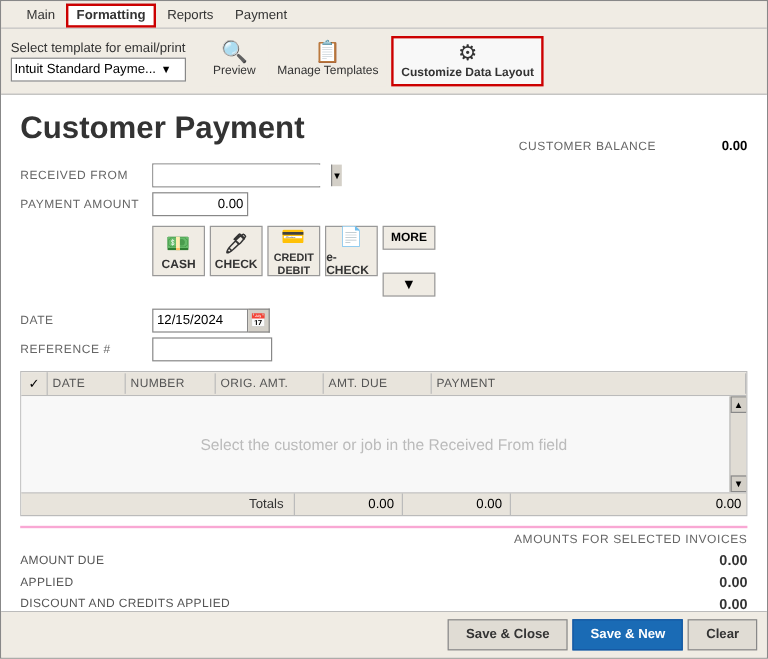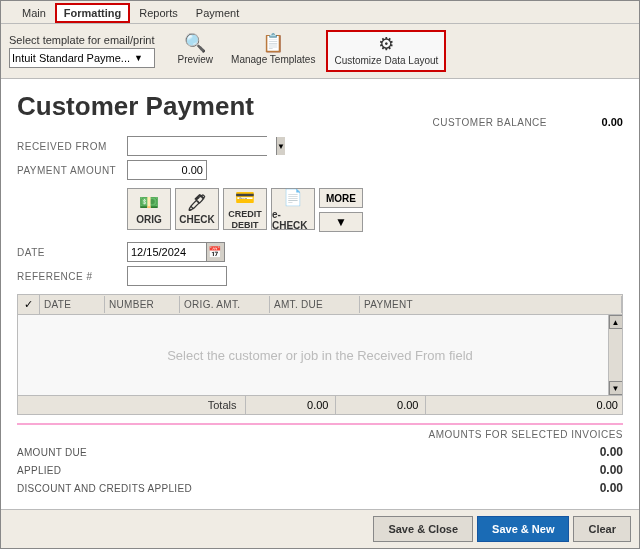--- a/index.html
+++ b/index.html
@@ -261,21 +261,21 @@
       background: #f0ece4;
       display: flex;
       align-items: center;
       justify-content: center;
       cursor: pointer;
       font-size: 12px;
     }
     .more-down-col {
       display: flex;
       flex-direction: column;
-      gap: 4px;
+      gap: 19px;
       align-items: flex-end;
     }
     .where-link {
       font-size: 11px;
       color: #0066cc;
       cursor: pointer;
       text-decoration: none;
       margin-left: 8px;
     }
     .table-section {
@@ -456,21 +456,21 @@
       <div class="tb-btn">
         <div class="tb-btn-icon">🔍</div>
         <span>Preview</span>
       </div>
       <div class="tb-btn">
         <div class="tb-btn-icon">📋</div>
         <span style="text-align:center;line-height:1.2;">Manage Templates</span>
       </div>
       <div class="tb-btn highlighted">
         <div class="tb-btn-icon">⚙</div>
-        <span style="line-height:1.2;">Customize Data Layout</span>
+        <span style="line-height:1.2;font-weight:bold;">Customize Data Layout</span>
       </div>
     </div>
   </div>
 
   <div class="content">
 
     <div style="display:flex;justify-content:space-between;align-items:flex-end;margin-bottom:8px;">
       <div class="customer-payment-title">Customer Payment</div>
       <div style="display:flex;align-items:center;gap:16px;">
         <span class="balance-label">CUSTOMER BALANCE</span>
@@ -491,21 +491,21 @@
       <div class="form-row">
         <div class="form-label">PAYMENT AMOUNT</div>
         <input class="form-input payment-amount-input" type="text" value="0.00" style="">
       </div>
 
       <div style="display:flex;align-items:flex-start;margin-bottom:4px;">
         <div style="width:110px;flex-shrink:0;"></div>
         <div class="payment-methods" style="margin-left:0;">
           <div class="pay-method-btn">
             <div class="pay-method-icon">💵</div>
-            <span>ORIG</span>
+            <span>CASH</span>
           </div>
           <div class="pay-method-btn">
             <div class="pay-method-icon">🖊</div>
             <span>CHECK</span>
           </div>
           <div class="pay-method-btn">
             <div class="pay-method-icon">💳</div>
             <span style="text-align:center;line-height:1.2;font-size:9px;">CREDIT DEBIT</span>
           </div>
           <div class="pay-method-btn">

